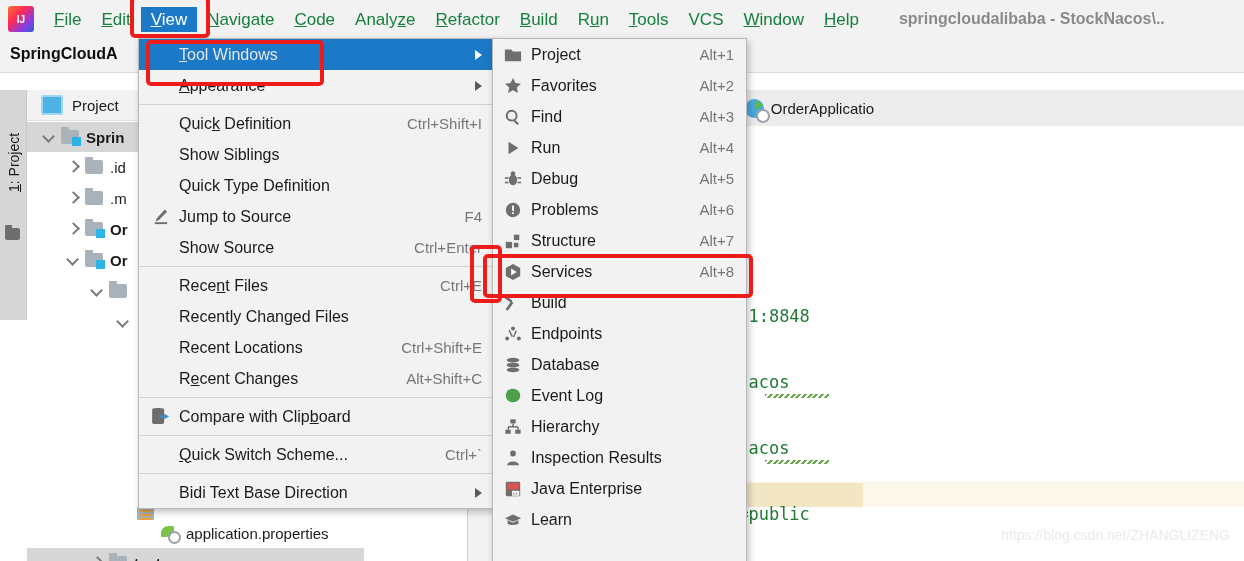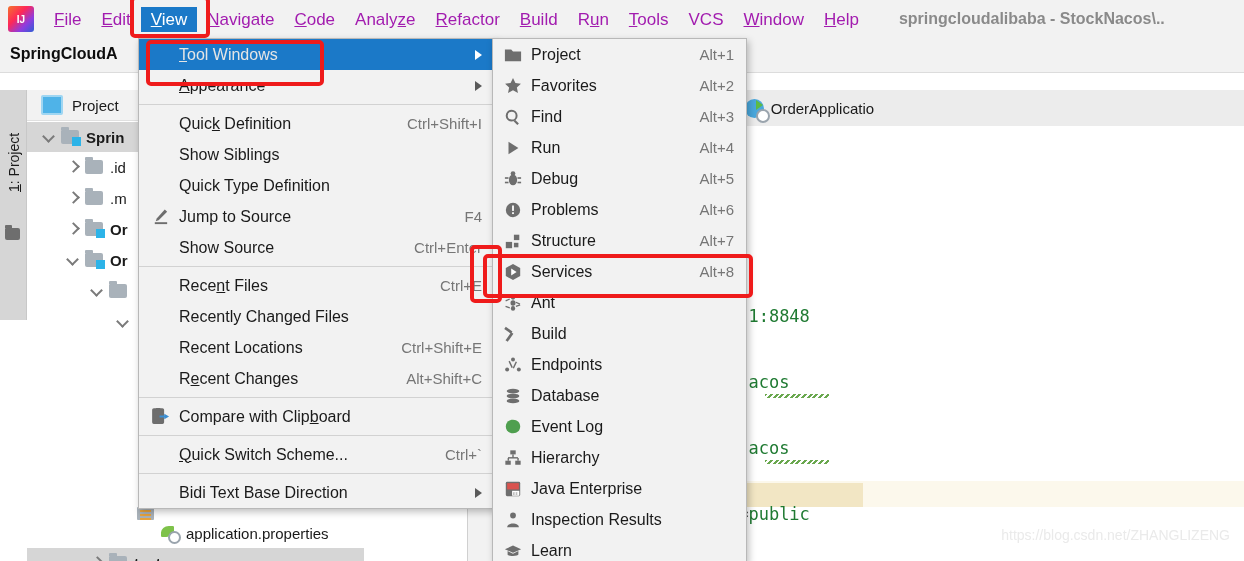--- a/index.html
+++ b/index.html
@@ -31,21 +31,21 @@
     background:linear-gradient(135deg,#f4742c 0%,#fe2857 38%,#8e3ce0 70%,#2e5fd4 100%);
     flex:none;
   }
   .ij-logo::after{
     content:"IJ"; position:absolute; left:50%; top:50%;
     transform:translate(-50%,-50%);
     font-size:10px; font-weight:bold; color:#fff;
     font-family:"Liberation Sans", sans-serif;
   }
   .menu-item {
-    font-size:17px; color:#a21caf; padding:4px 10px;
+    font-size:17px; color:#15803d; padding:4px 10px;
     white-space:nowrap; line-height:1;
   }
   .menu-item .mn { text-decoration:underline; }
   .menu-item.active { background:#1b79c8; color:#ffffff; }
   .window-title {
     margin-left:30px; font-size:16px; color:#8a8a8a; white-space:nowrap;font-weight:bold;
   }
 
   
   .proj-title-row {
@@ -545,32 +545,20 @@
 
     <div class="tw-row">
       <svg class="tw-ic" viewBox="0 0 20 20">
         <path class="g" d="M10 1 L18 5.5 V14.5 L10 19 L2 14.5 V5.5 Z"></path>
         <path fill="#ffffff" d="M8 6 L14 10 L8 14 Z"></path>
       </svg>
       <span>Services</span>
       <span class="sc">Alt+8</span>
     </div>
 
-    <div class="tw-row">
-      <svg class="tw-ic" viewBox="0 0 20 20">
-        <circle class="g" cx="10" cy="4" r="2.4"></circle>
-        <ellipse class="g" cx="10" cy="10" rx="2.8" ry="3"></ellipse>
-        <ellipse class="g" cx="10" cy="16" rx="2.4" ry="2.6"></ellipse>
-        <rect class="g" x="1.5" y="7" width="5" height="1.5" transform="rotate(-25 1.5 7)"></rect>
-        <rect class="g" x="13.5" y="8.5" width="5" height="1.5" transform="rotate(25 13.5 8.5)"></rect>
-        <rect class="g" x="2" y="13" width="5" height="1.5" transform="rotate(20 2 13)"></rect>
-        <rect class="g" x="13" y="13" width="5" height="1.5" transform="rotate(-20 13 13)"></rect>
-      </svg>
-      <span>Ant</span>
-    </div>
 
     <div class="tw-row">
       <svg class="tw-ic" viewBox="0 0 20 20">
         <rect class="g" x="2" y="2" width="9" height="3" transform="rotate(35 2 2)"></rect>
         <rect class="g" x="8" y="8" width="3" height="11" transform="rotate(35 8 8)"></rect>
       </svg>
       <span>Build</span>
     </div>
 
     <div class="tw-row">
@@ -608,38 +596,38 @@
         <rect class="g" x="9.2" y="6" width="1.6" height="4"></rect>
         <rect class="g" x="4.5" y="9" width="11" height="1.6"></rect>
         <rect class="g" x="4" y="10" width="1.6" height="3"></rect>
         <rect class="g" x="14.8" y="10" width="1.6" height="3"></rect>
       </svg>
       <span>Hierarchy</span>
     </div>
 
     <div class="tw-row">
       <svg class="tw-ic" viewBox="0 0 20 20">
+        <circle class="g" cx="10" cy="5" r="3.2"></circle>
+        <path class="g" d="M3.5 18 C3.5 12.5 16.5 12.5 16.5 18 Z"></path>
+      </svg>
+      <span>Inspection Results</span>
+    </div>
+
+    <div class="tw-row">
+      <svg class="tw-ic" viewBox="0 0 20 20">
         <rect class="g" x="2" y="2" width="16" height="16" rx="1.5"></rect>
         <rect fill="#d9534f" x="3.5" y="3.5" width="13" height="7"></rect>
         <rect fill="#ffffff" x="9" y="12" width="8" height="5.5"></rect>
         <text x="10" y="16.4" font-size="4.2" fill="#6e6e6e" font-family="DejaVu Sans, sans-serif">EE</text>
       </svg>
       <span>Java Enterprise</span>
     </div>
 
     <div class="tw-row">
       <svg class="tw-ic" viewBox="0 0 20 20">
-        <circle class="g" cx="10" cy="5" r="3.2"></circle>
-        <path class="g" d="M3.5 18 C3.5 12.5 16.5 12.5 16.5 18 Z"></path>
-      </svg>
-      <span>Inspection Results</span>
-    </div>
-
-    <div class="tw-row">
-      <svg class="tw-ic" viewBox="0 0 20 20">
         <path class="g" d="M10 4 L19 8 L10 12 L1 8 Z"></path>
         <path class="g" d="M4 10 V14 C4 16 16 16 16 14 V10 L10 13 Z"></path>
       </svg>
       <span>Learn</span>
     </div>
   </div>
 
   <div class="redbox" style="left:130px; top:-4px; width:72px; height:34px;"></div>
   <div class="redbox" style="left:146px; top:40px; width:170px; height:38px;"></div>
   <div class="redbox" style="left:483px; top:254px; width:262px; height:36px;"></div>

